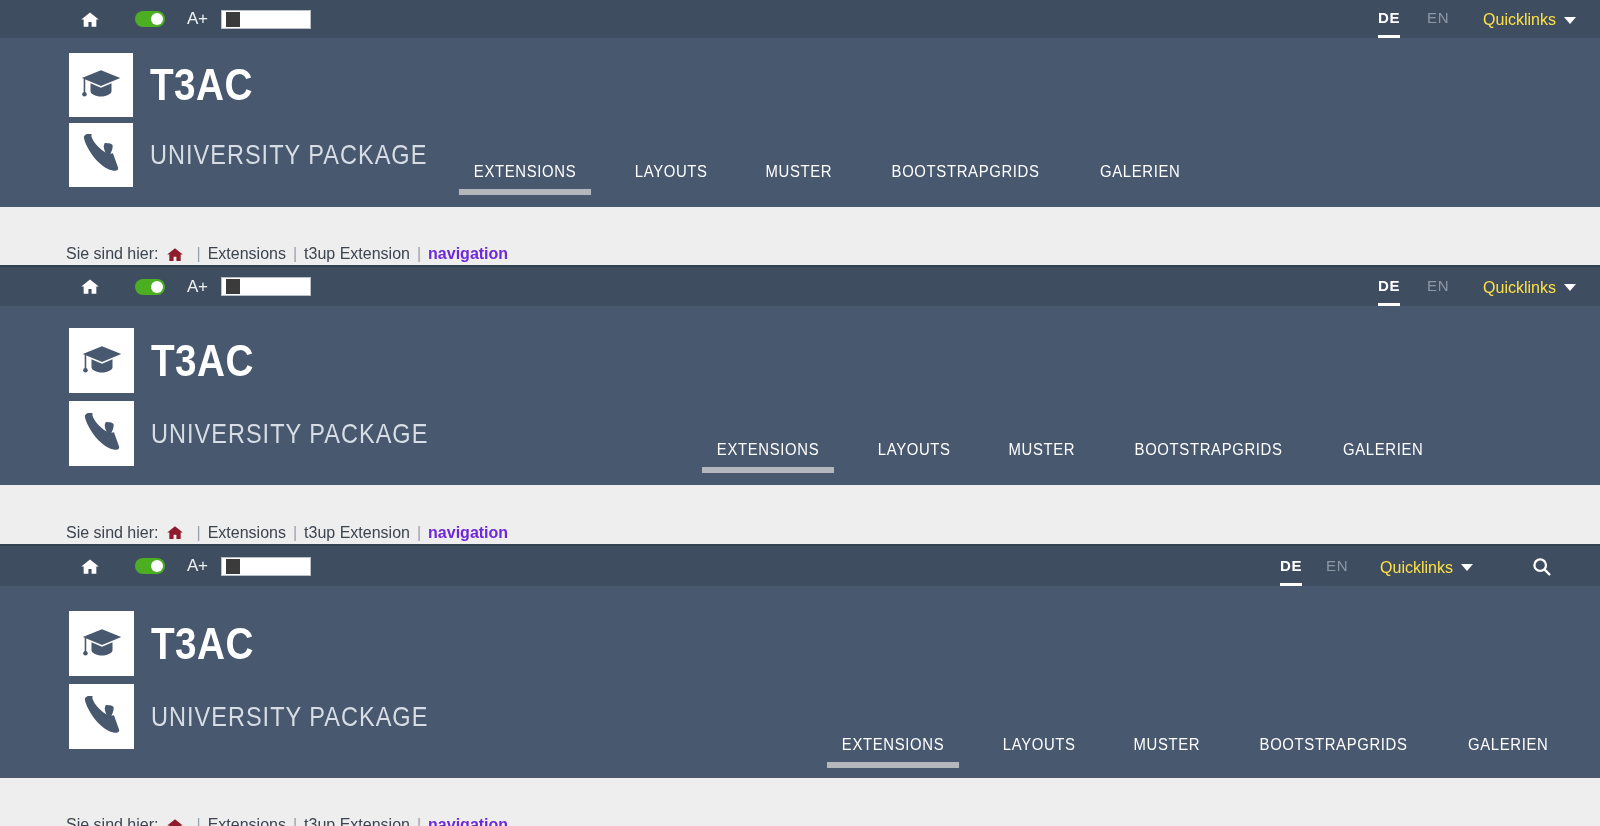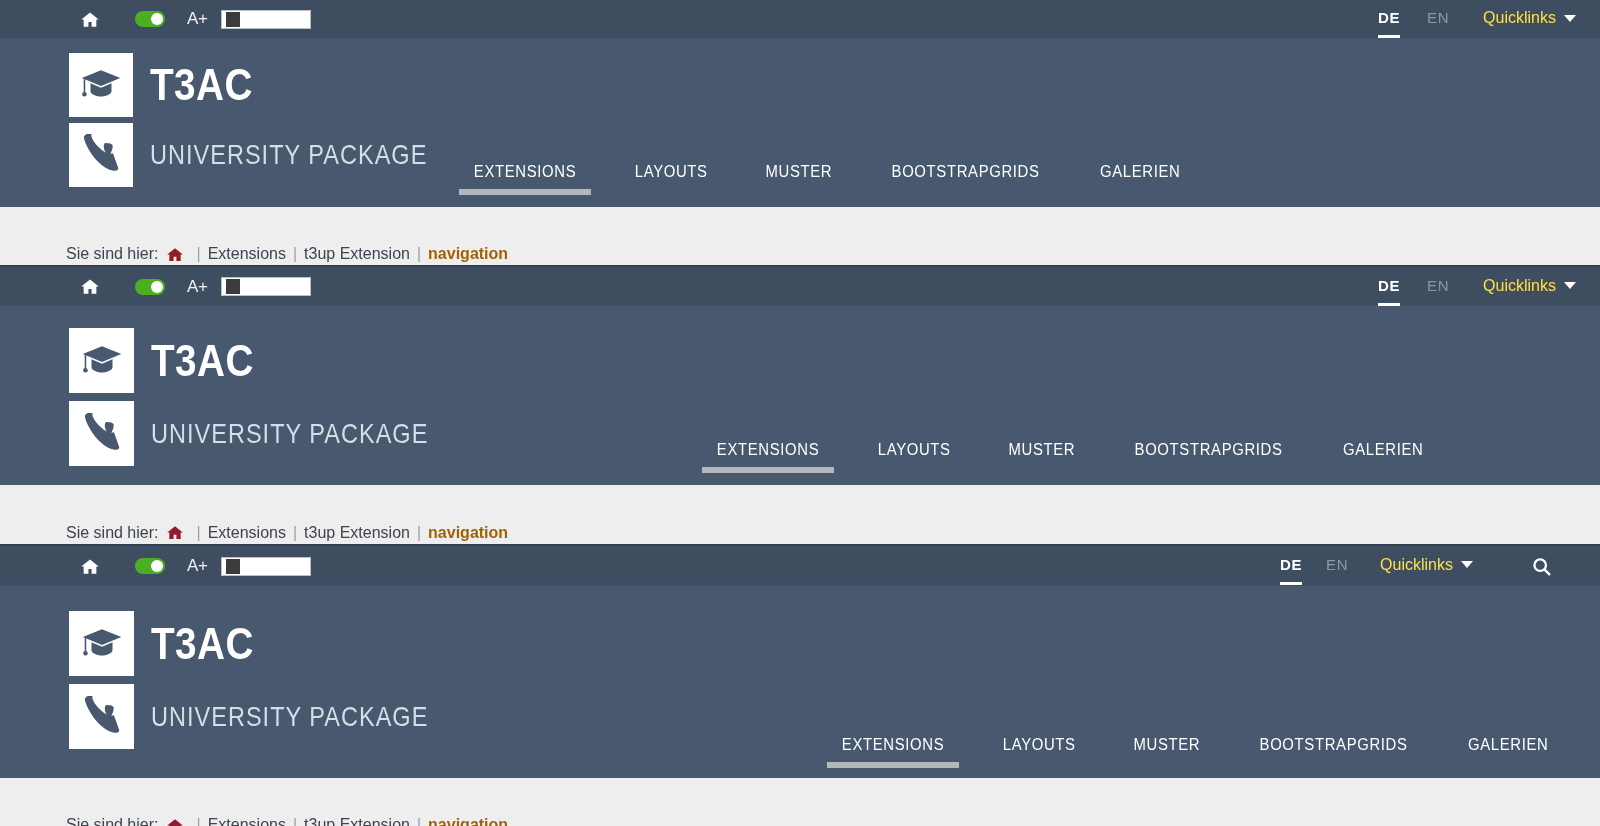--- a/index.html
+++ b/index.html
@@ -28,21 +28,21 @@
     box-sizing: border-box;
     position: relative;
   }
   .topbar-left {
     display: flex;
     align-items: center;
   }
   .topbar-right {
     margin-left: auto;
     display: flex;
-    align-items: flex-start;
+    align-items: flex-end;
   }
 
   .home-icon {
     color: #ffffff;
     display: inline-flex;
     align-items: center;
     justify-content: center;
   }
   .home-icon svg { display: block; }
 
@@ -220,21 +220,21 @@
   .bc-label { color: #3c4450; }
   .bc-home {
     color: #8e1c2d;
     display: inline-flex;
     align-items: center;
     margin: 0 6px 0 7px;
   }
   .bc-home svg { display: block; }
   .bc-sep { color: #9aa1a9; margin: 0 7px; }
   .bc-link { color: #3c4450; }
-  .bc-current { color: #a16207; font-weight: bold; }
+  .bc-current { color: #6d28d9; font-weight: bold; }
 
   
   #v1 .topbar { height: 38px; padding: 0 24px 0 0; border-top: none; }
   #v1 .topbar-left { gap: 0; padding-left: 80px; }
   #v1 .header { height: 169px; }
   #v1 .breadcrumb { height: 58px; }
 
   #v2 .topbar { height: 41px; }
   #v2 .header { height: 179px; }
   #v2 .breadcrumb { height: 59px; }

